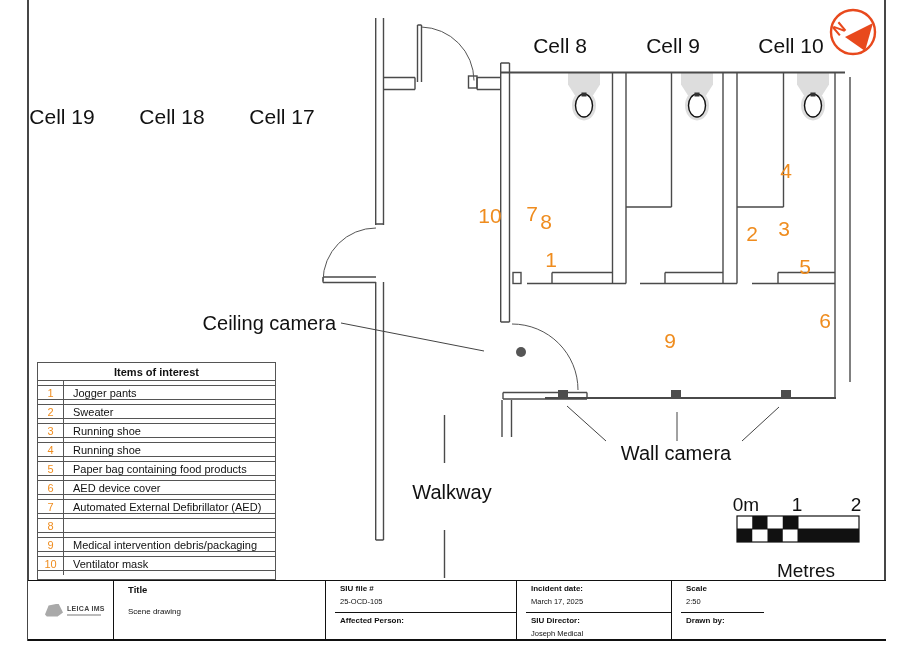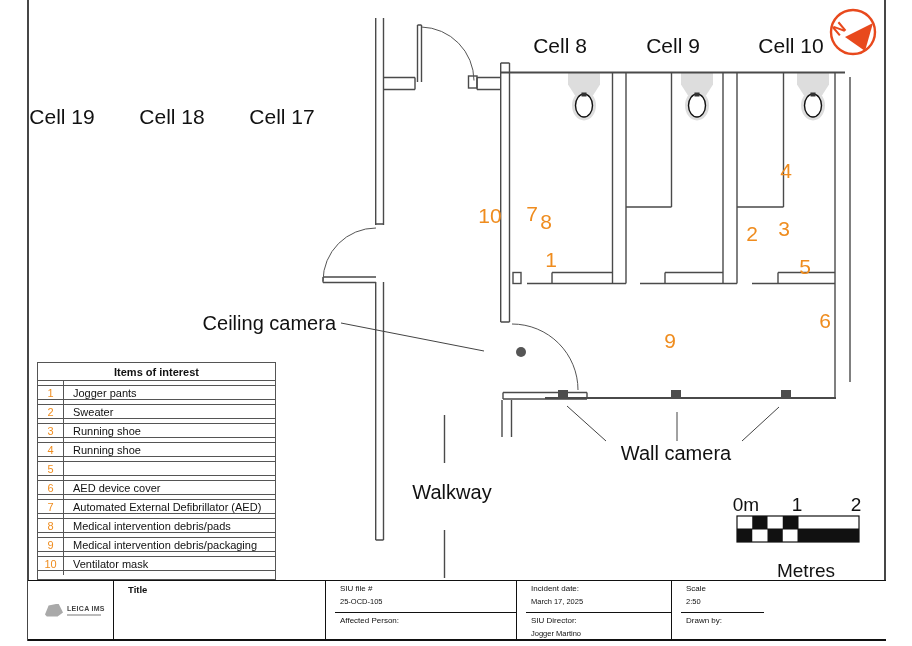--- a/index.html
+++ b/index.html
@@ -25,21 +25,21 @@
   .it-num{width:26px;border-right:1px solid #555;box-sizing:border-box;flex:0 0 auto;
     font-size:11px;color:#EF8C1E;display:flex;align-items:center;justify-content:center;}
   .it-desc{flex:1;font-size:11px;color:#111;display:flex;align-items:center;padding-left:9px;}
 
   
   .title-block{position:absolute;left:28px;top:580px;width:858px;height:61px;
     border-top:1px solid #111;border-bottom:2px solid #111;box-sizing:border-box;
     display:flex;background:#fff;}
   .tb-cell{border-right:1px solid #111;box-sizing:border-box;position:relative;margin-left:9px;}
   .tb-cell:last-child{border-right:none;}
-  .tb-label{font-size:8px;font-weight:normal;color:#111;padding:3px 0 0 5px;}
+  .tb-label{font-size:8px;font-weight:bold;color:#111;padding:3px 0 0 5px;}
   .tb-value{font-size:7.5px;color:#111;padding:4px 0 0 5px;}
   .tb-split-top{height:31px;box-sizing:border-box;}
   .tb-split-bot{height:27px;border-top:1px solid #111;box-sizing:border-box;}
   .tb-title-label{font-size:9.5px;font-weight:bold;color:#111;padding:3px 0 0 5px;}
   .tb-title-value{font-size:8px;color:#111;padding:12px 0 0 5px;}
   .logo-wrap{display:flex;align-items:center;height:100%;padding-left:8px;}
   .logo-glyph{width:18px;height:13px;background:#a9a9a9;
     clip-path:polygon(0% 85%,20% 15%,75% 0%,100% 70%,70% 100%,10% 100%);flex:0 0 auto;}
   .logo-textcol{margin-left:4px;}
   .logo-name{font-size:7px;font-weight:bold;color:#444;letter-spacing:.3px;}
@@ -198,41 +198,41 @@
       </div>
   <div class="it-row">
     <div class="it-num">4</div>
     <div class="it-desc">Running shoe</div>
   </div>
   <div class="it-spacer">
         <div class="it-numcol"></div>
       </div>
   <div class="it-row">
     <div class="it-num">5</div>
+    <div class="it-desc">Paper bag containing food products</div>
   </div>
   <div class="it-spacer">
         <div class="it-numcol"></div>
       </div>
   <div class="it-row">
     <div class="it-num">6</div>
     <div class="it-desc">AED device cover</div>
   </div>
   <div class="it-spacer">
         <div class="it-numcol"></div>
       </div>
   <div class="it-row">
     <div class="it-num">7</div>
     <div class="it-desc">Automated External Defibrillator (AED)</div>
   </div>
   <div class="it-spacer">
         <div class="it-numcol"></div>
       </div>
   <div class="it-row">
     <div class="it-num">8</div>
-    <div class="it-desc">Medical intervention debris/pads</div>
   </div>
   <div class="it-spacer">
         <div class="it-numcol"></div>
       </div>
   <div class="it-row">
     <div class="it-num">9</div>
     <div class="it-desc">Medical intervention debris/packaging</div>
   </div>
   <div class="it-spacer">
         <div class="it-numcol"></div>
@@ -251,39 +251,40 @@
     <div class="logo-wrap">
       <div class="logo-glyph"></div>
       <div class="logo-textcol">
         <div class="logo-name">LEICA IMS</div>
         <div class="logo-tagline"></div>
       </div>
     </div>
   </div>
   <div class="tb-cell" style="width:203px">
     <div class="tb-title-label">Title</div>
+    <div class="tb-title-value">Scene drawing</div>
   </div>
   <div class="tb-cell" style="width:182px">
     <div class="tb-split-top">
       <div class="tb-label">SIU file #</div>
       <div class="tb-value">25-OCD-105</div>
     </div>
     <div class="tb-split-bot">
       <div class="tb-label">Affected Person:</div>
       <div class="tb-value"></div>
     </div>
   </div>
   <div class="tb-cell" style="width:146px">
     <div class="tb-split-top">
       <div class="tb-label">Incident date:</div>
       <div class="tb-value">March 17, 2025</div>
     </div>
     <div class="tb-split-bot">
       <div class="tb-label">SIU Director:</div>
-      <div class="tb-value">Jogger Martino</div>
+      <div class="tb-value">Joseph Medical</div>
     </div>
   </div>
   <div class="tb-cell" style="width:83px">
     <div class="tb-split-top">
       <div class="tb-label">Scale</div>
       <div class="tb-value">2:50</div>
     </div>
     <div class="tb-split-bot">
       <div class="tb-label">Drawn by:</div>
       <div class="tb-value"></div>

